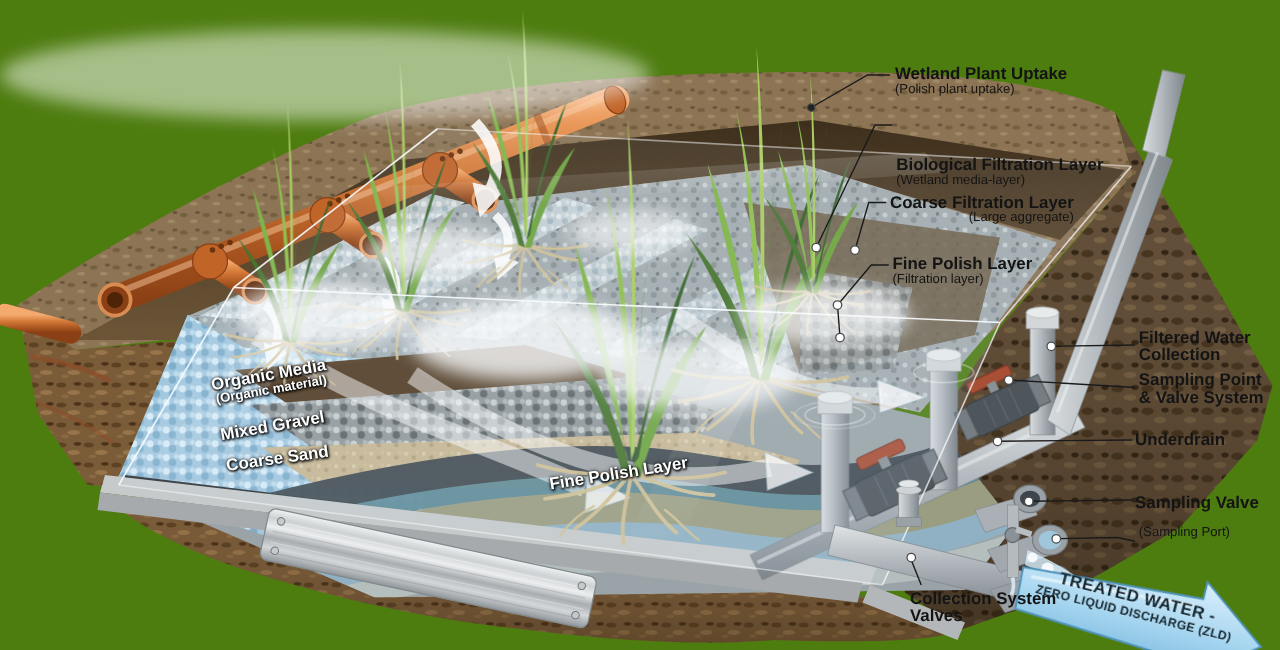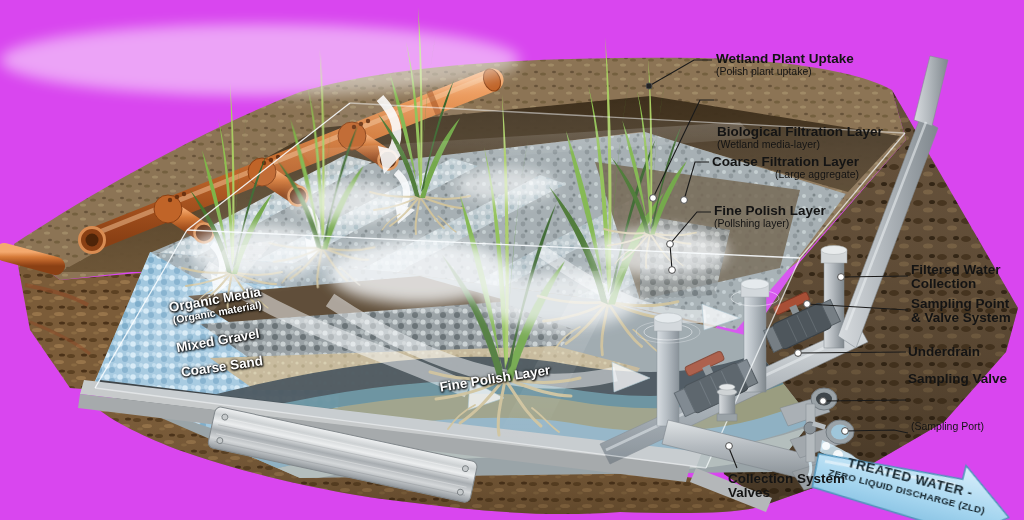--- a/index.html
+++ b/index.html
@@ -1,16 +1,16 @@
 <!DOCTYPE html>
 <html><head>
 <meta charset="utf-8">
 <style>
   html,body{margin:0;padding:0;background:#ffffff;}
-  .stage{position:relative;width:1024px;height:520px;background:#d946ef;overflow:hidden;
+  .stage{position:relative;width:1024px;height:520px;background:#4d7c0f;overflow:hidden;
          font-family:"Liberation Sans",sans-serif;}
   .stage svg{position:absolute;left:0;top:0;}
   .callout{position:absolute;color:#141414;z-index:10;}
   .callout .main{font-weight:bold;font-size:13.5px;line-height:1.06;}
   .callout .sub{font-size:10.5px;line-height:1.12;}
   .inlay{position:absolute;z-index:9;color:#fff;text-align:center;
          text-shadow:0 1px 2px rgba(0,0,0,.95),0 0 3px rgba(0,0,0,.85),1px 1px 2px rgba(0,0,0,.8);}
   .inlay .main{font-weight:bold;font-size:13.5px;line-height:1.05;}
   .inlay .sub{font-weight:bold;font-size:10.5px;line-height:1.1;}
   .arrowtext{position:absolute;z-index:11;color:#16262e;text-align:center;
@@ -425,32 +425,32 @@
   <div class="callout" style="left:717px;top:93px;margin-top:32px;">
     <div class="main">Biological Filtration Layer</div>
     <div class="sub">(Wetland media-layer)</div>
   </div>
   <div class="callout" style="left:712px;top:155px;text-align:right;">
     <div class="main">Coarse Filtration Layer</div>
     <div class="sub">(Large aggregate)</div>
   </div>
   <div class="callout" style="left:714px;top:204px;">
     <div class="main">Fine Polish Layer</div>
-    <div class="sub">(Pollshing layer)</div>
+    <div class="sub">(Filtration layer)</div>
   </div>
   <div class="callout" style="left:911px;top:297px;width:104px;">
     <div class="main">Sampling Point &amp; Valve System</div>
   </div>
   <div class="callout" style="left:911px;top:263px;width:100px;">
     <div class="main">Filtered Water Collection</div>
   </div>
   <div class="callout" style="left:908px;top:345px;">
     <div class="main">Underdrain</div>
   </div>
-  <div class="callout" style="left:908px;top:372px;text-align:center;">
+  <div class="callout" style="left:908px;top:395px;text-align:center;">
     <div class="main">Sampling Valve</div>
   </div>
   <div class="callout" style="left:911px;top:421px;width:110px;">
     <div class="sub">(Sampling Port)</div>
   </div>
   <div class="callout" style="left:728px;top:472px;width:140px;">
     <div class="main">Collection System Valves</div>
   </div>
 
   <div class="inlay" style="left:148px;top:293px;width:136px;transform:rotate(-10deg);">

